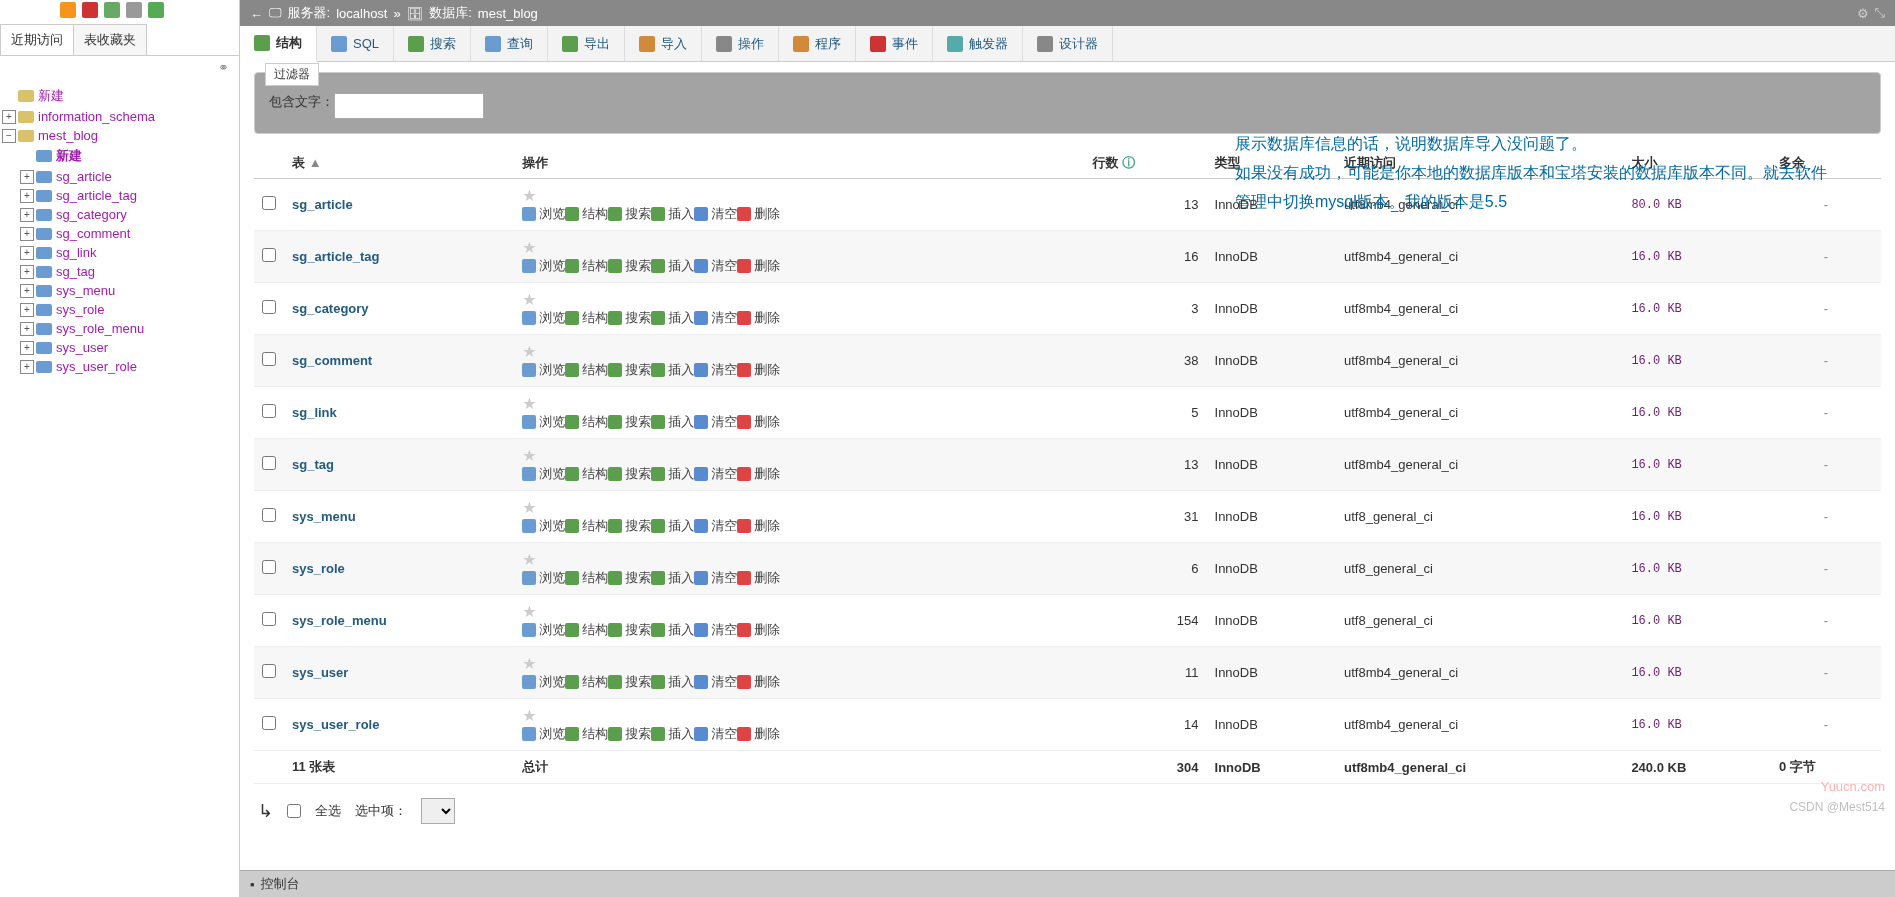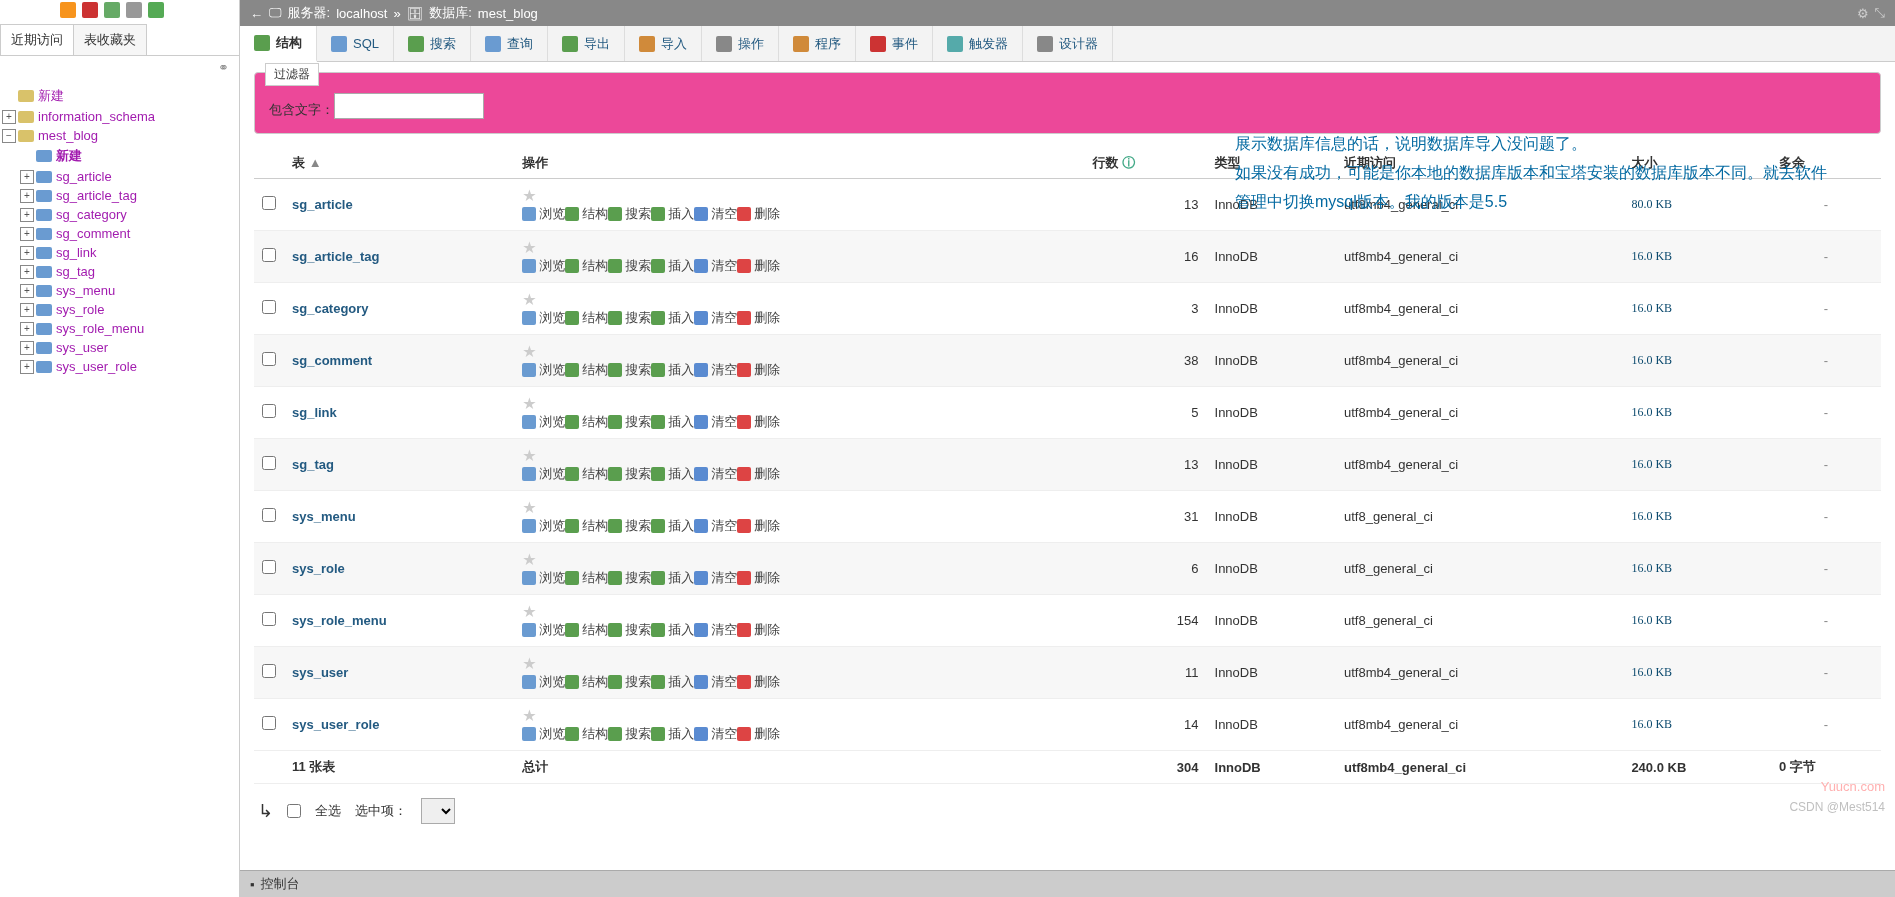--- a/index.html
+++ b/index.html
@@ -24,33 +24,33 @@
 .tree-children{margin-left:18px}
 .main{flex:1;display:flex;flex-direction:column;overflow:hidden}
 .topbar{background:#888;color:#fff;display:flex;align-items:center;padding:4px 10px;gap:6px;font-size:12px}
 .topbar a{color:#fff}
 .topbar .gear{margin-left:auto;color:#ccc}
 .tabs{display:flex;background:#f3f3f3;border-bottom:1px solid #ccc}
 .tab{display:flex;align-items:center;gap:6px;padding:8px 14px;border-right:1px solid #ddd;cursor:pointer;color:#235a81}
 .tab.active{background:#fff;border-bottom:2px solid #fff;margin-bottom:-1px;font-weight:bold;color:#333}
 .tab .ticon{width:16px;height:16px;display:inline-block}
 .content{padding:10px 14px;overflow:auto;position:relative}
-.filter-box{border:1px solid #ccc;border-radius:4px;padding:20px 14px 14px;position:relative;margin-bottom:14px;background:#ec4899}
+.filter-box{border:1px solid #ccc;border-radius:4px;padding:20px 14px 14px;position:relative;margin-bottom:14px;background:#a3a3a3}
 .filter-title{position:absolute;top:-10px;left:10px;background:#fff;border:1px solid #ccc;padding:2px 8px;font-size:12px}
-.filter-row{display:flex;align-items:flex-end;}
+.filter-row{display:flex;align-items:flex-start;}
 .filter-row input{border:1px solid #aaa;padding:4px;width:150px;height:26px}
 .annotation{position:absolute;right:60px;top:68px;color:#0369a1;font-size:16px;line-height:1.8;max-width:600px}
 table.data{width:100%;border-collapse:collapse}
 table.data th{background:#fff;text-align:left;padding:6px 8px;border-bottom:1px solid #ccc;font-weight:bold}
 table.data td{padding:7px 8px;border-bottom:1px solid #eee;vertical-align:middle}
 table.data tr.odd td{background:#f7f7f7}
 table.data tr.sum td{font-weight:bold;background:#fff}
 .tname{color:#235a81;font-weight:bold;cursor:pointer}
 .rows{text-align:right}
-.size{color:#0c4a6e;font-family:Liberation Serif, serif;font-size:12px}
+.size{color:#701a75;font-family:Liberation Mono, monospace;font-size:12px}
 .overhead{text-align:center;color:#888}
 .ops{display:flex;align-items:flex-start;flex-wrap:nowrap}
 .op{display:inline-flex;align-items:center;gap:3px;color:#444;cursor:pointer;white-space:nowrap}
 .op .oi{width:14px;height:14px;display:inline-block}
 .star{color:#ccc;font-size:16px;cursor:pointer}
 .chk{width:14px;height:14px}
 .below{display:flex;align-items:center;gap:14px;padding:14px 4px}
 .arrow-up{font-size:18px}
 select{border:1px solid #aaa;padding:3px 6px;height:26px}
 .footer-links{padding:8px 4px;display:flex;gap:16px}

